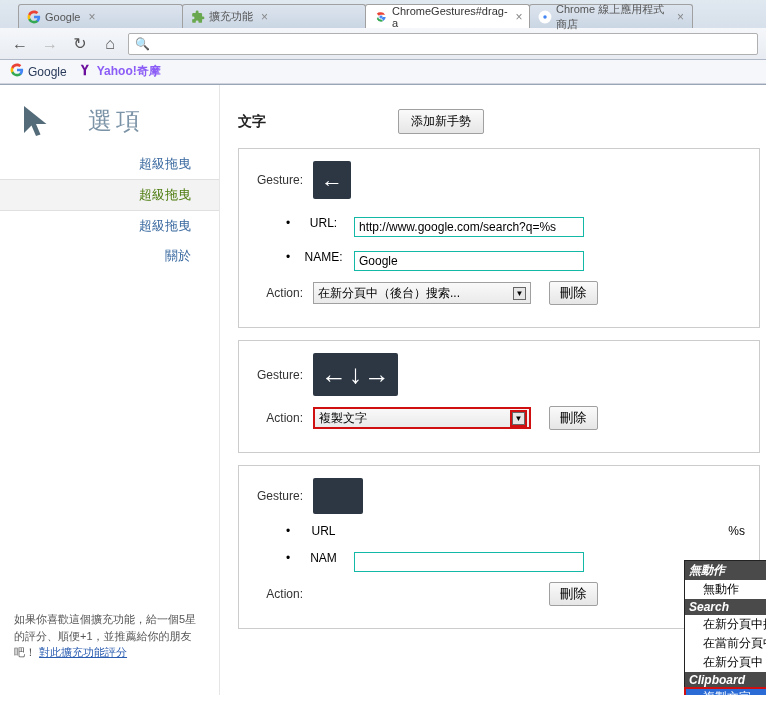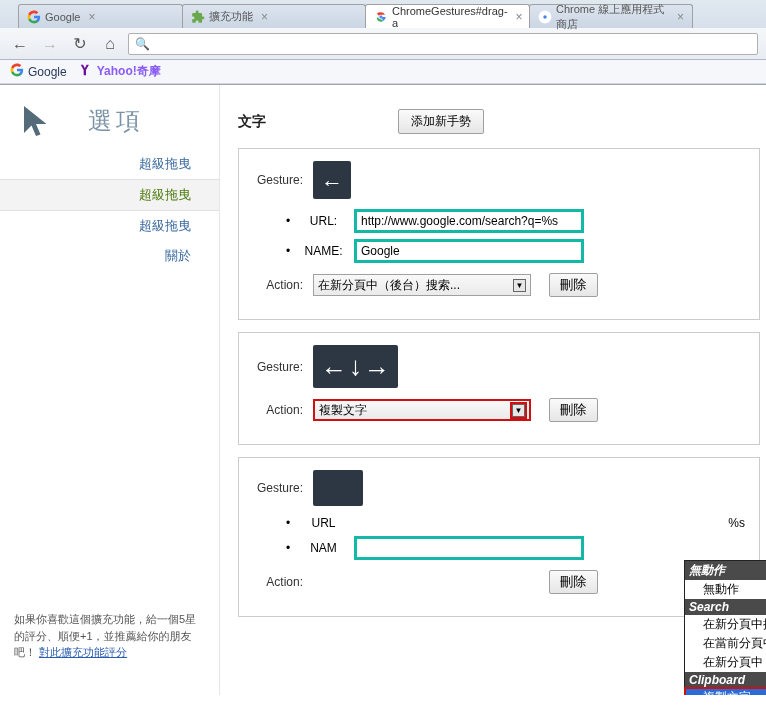--- a/index.html
+++ b/index.html
@@ -42,21 +42,21 @@
   .gesture-block { border: 1px solid #ccc; padding: 12px 14px; margin-bottom: 12px; }
   .gesture-row { display: flex; align-items: center; margin-bottom: 10px; gap: 10px; }
   .gesture-row .lbl { width: 50px; text-align: right; color: #333; }
   .gesture-box { background: #2d3744; padding: 6px 8px; border-radius: 2px; display: inline-flex; gap: 2px; }
   .gesture-box .arrow { color: #fff; font-size: 22px; font-weight: bold; }
   .gesture-box.wide .arrow { font-size: 26px; }
   .field-list { padding-left: 30px; margin-bottom: 10px; }
   .field-row { display: flex; align-items: center; margin-bottom: 6px; gap: 8px; }
   .field-row .bull { width: 10px; text-align: center; }
   .field-row .flabel { width: 45px; text-align: center; }
-  .field-row input[type=text] { flex: 1; max-width: 230px; border: 3px solid #14b8a6; padding: 2px 4px; font-size: 12px; }
+  .field-row input[type=text] { flex: 1; max-width: 230px; border: 1px solid #14b8a6; padding: 2px 4px; font-size: 12px; margin-top: 8px; }
   .action-select { width: 218px; border: 1px solid #a0a0a0; padding: 2px 4px; background: linear-gradient(to bottom,#f9f9f9,#eaeaea); height: 22px; display: inline-flex; align-items: center; justify-content: space-between; }
   .action-select.boxed { border: 2px solid #d01010; }
   .action-select .caret { background: #e6e6e6; border: 1px solid #666; width: 13px; height: 13px; display: inline-flex; align-items: center; justify-content: center; font-size: 8px; }
   .action-select.boxed .caret { outline: 2px solid #d01010; }
   .delete-btn { padding: 2px 10px; border: 1px solid #a0a0a0; background: linear-gradient(to bottom,#fafafa,#e6e6e6); border-radius: 2px; margin-left: 8px; cursor: pointer; }
   
   .dropdown { position: absolute; left: 464px; top: 475px; width: 222px; border: 1px solid #222; background: #fff; font-size: 12px; z-index: 100; }
   .dropdown .grp { background: #4a4a4a; color: #fff; padding: 1px 4px; font-weight: bold; font-style: italic; }
   .dropdown .opt { padding: 1px 4px 1px 18px; color: #000; cursor: pointer; white-space: nowrap; }
   .dropdown .opt.selected { background: #2a6bd6; color: #fff; outline: 2px solid #d01010; outline-offset: -1px; position: relative; }

